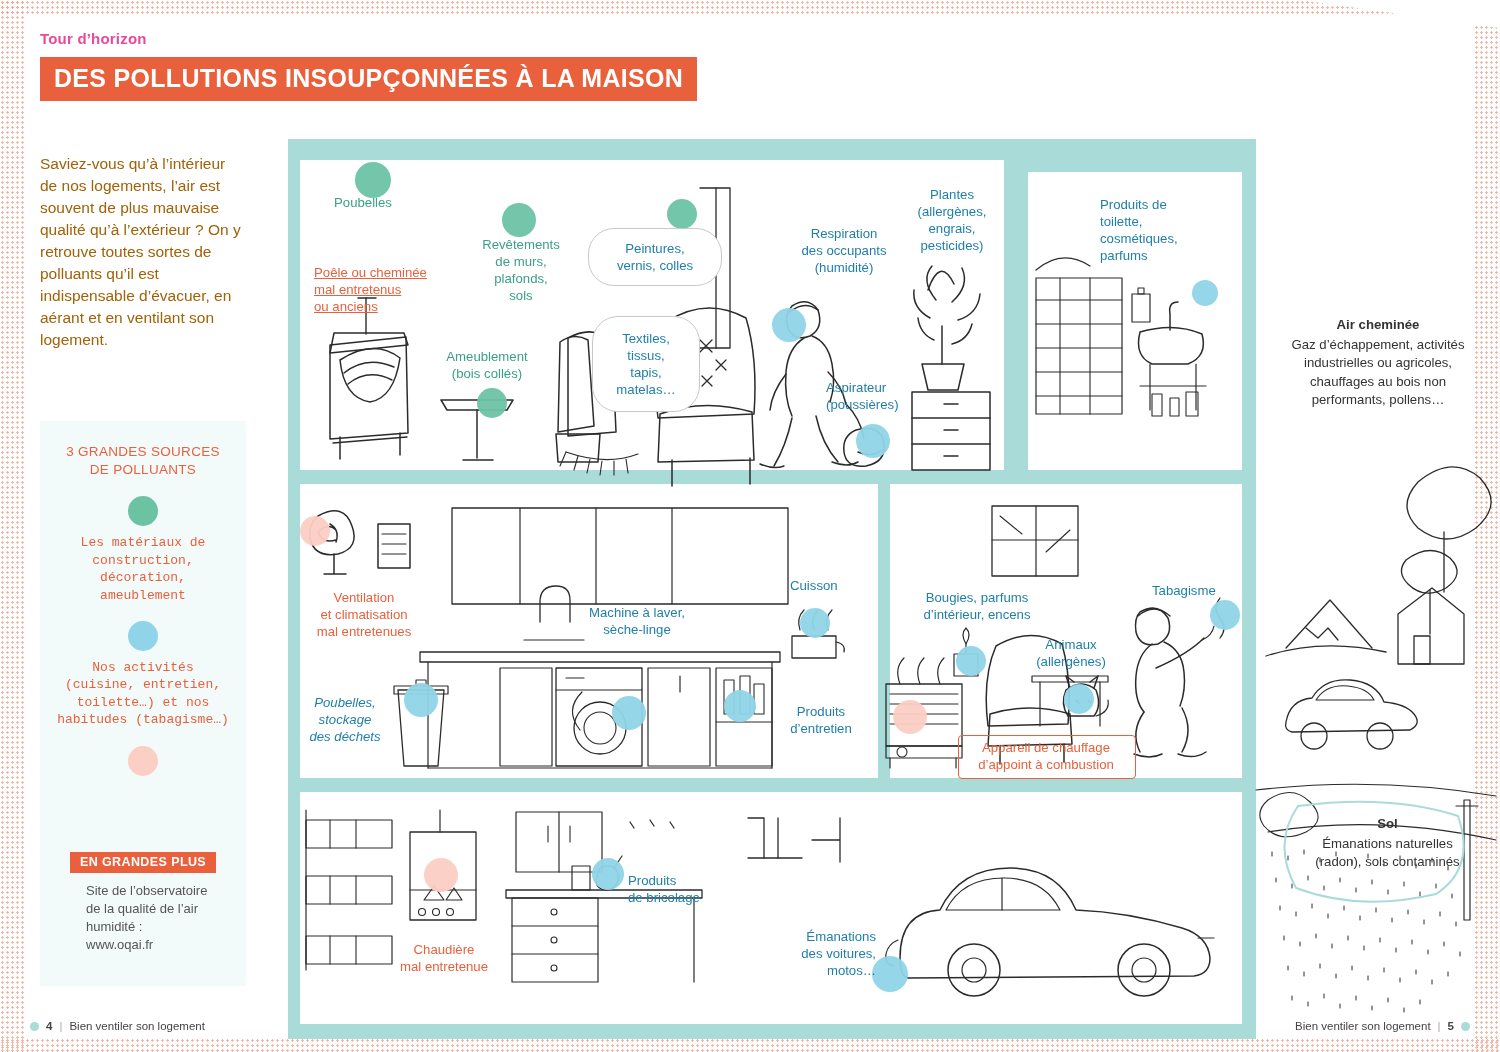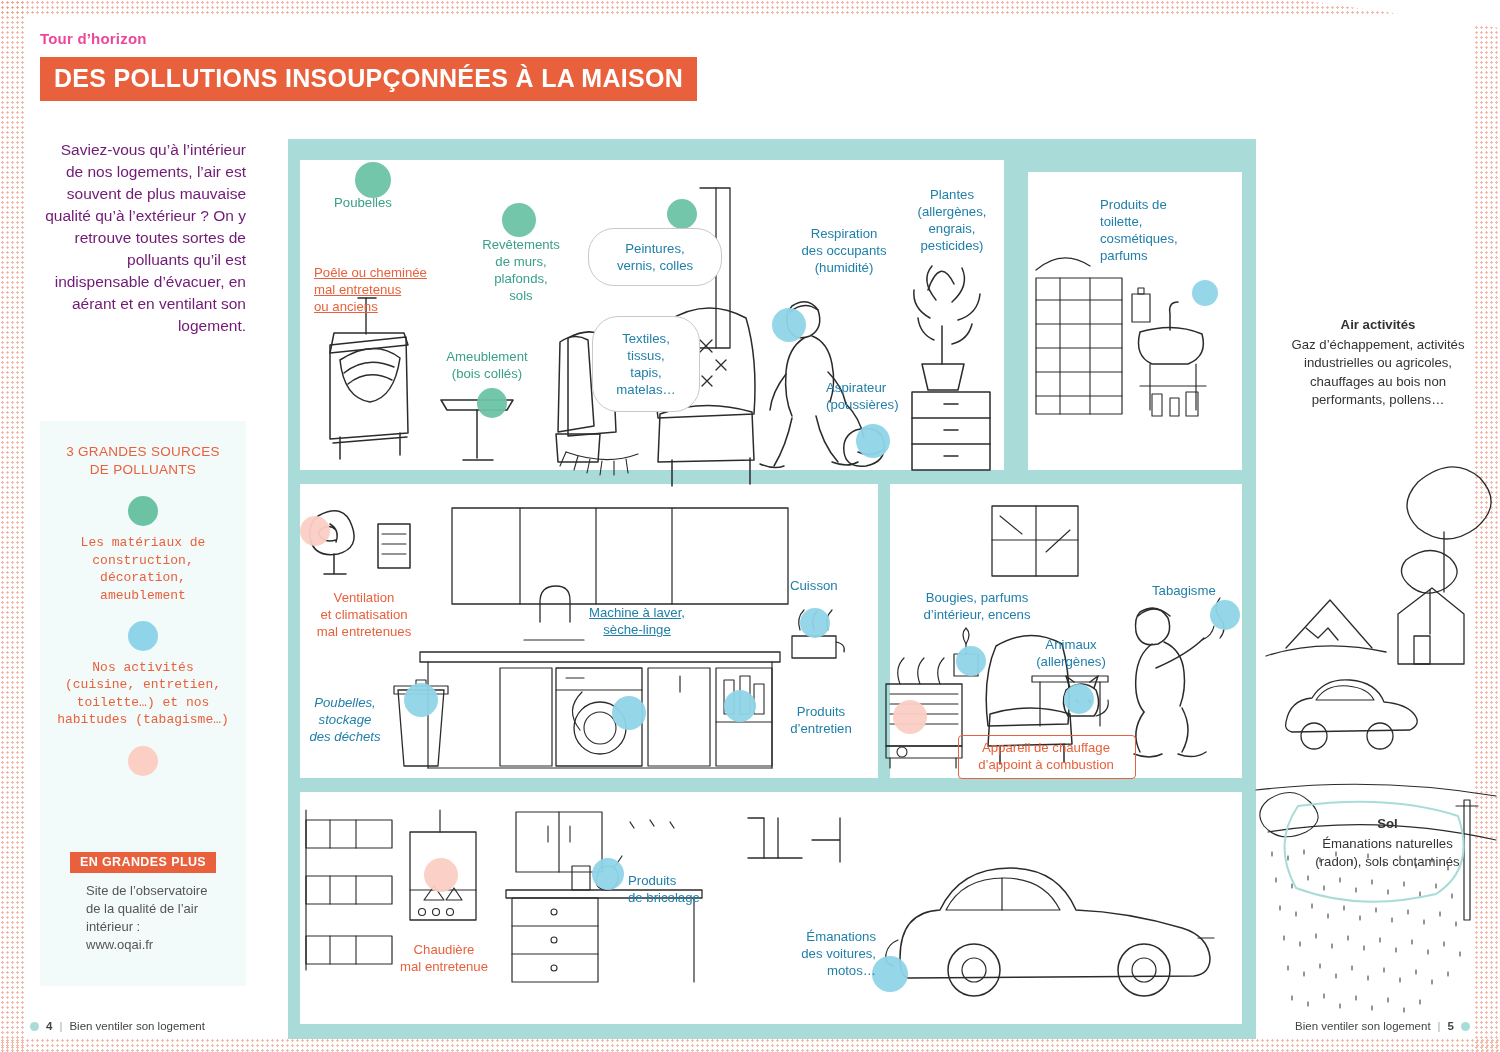--- a/index.html
+++ b/index.html
@@ -30,22 +30,22 @@
     color:#ec4899;font-size:15px;font-weight:bold;letter-spacing:.2px;
   }
   #title-bar{
     position:absolute;left:40px;top:57px;
     background:#e8613c;color:#fff;
     font-size:25px;font-weight:bold;letter-spacing:.3px;
     padding:7px 14px 8px 14px;
   }
   
   #intro{
-    position:absolute;left:40px;top:139px;width:206px;
-    color:#701a75;font-size:15.5px;line-height:1.42;text-align:right;
+    position:absolute;left:40px;top:153px;width:206px;
+    color:#a16207;font-size:15.5px;line-height:1.42;
   }
   
   #legend{
     position:absolute;left:40px;top:418px;width:206px;height:565px;
     background:#f3fafa;
     border-top:3px solid #ffffff;
   }
   #legend-title{
     margin:22px 0 0 0;text-align:center;color:#e8613c;
     font-size:13.5px;line-height:1.35;letter-spacing:.3px;
@@ -155,21 +155,21 @@
   <div class="legend-item">
     <div class="dot" style="background:#fbcfc4"></div>
   </div>
 
   <div id="savoir-dots"></div>
   <div id="savoir-plus">
     <div id="savoir-badge">EN GRANDES PLUS</div>
     <div id="savoir-text">
       <div>Site de l’observatoire</div>
       <div>de la qualité de l’air</div>
-      <div>intérieur :</div>
+      <div>humidité :</div>
       <div>www.oqai.fr</div>
     </div>
   </div>
 </div>
 
 <div class="teal" id="frame-main"></div>
 <div class="teal" id="frame-right-top"></div>
 
 <div class="panel" style="left:300px;top:160px;width:704px;height:310px;"></div>
 <div class="panel" style="left:1028px;top:172px;width:214px;height:298px;"></div>
@@ -472,21 +472,21 @@
 pesticides)</div>
 <div class="lab blue" style="left:826px;top:379px;white-space:pre-line;">Aspirateur
 (poussières)</div>
 <div class="lab blue" style="left:1100px;top:196px;white-space:pre-line;">Produits de
 toilette,
 cosmétiques,
 parfums</div>
 <div class="lab pink ctr" style="left:294px;top:589px;width:140px;white-space:pre-line;">Ventilation
 et climatisation
 mal entretenues</div>
-<div class="lab blue ctr" style="left:572px;top:604px;width:130px;white-space:pre-line;text-decoration:underline;">Machine à laver,
+<div class="lab blue ctr" style="left:572px;top:604px;width:130px;white-space:pre-line;">Machine à laver,
 sèche-linge</div>
 <div class="lab blue" style="left:790px;top:577px;">Cuisson</div>
 <div class="lab blue ctr" style="left:296px;top:694px;width:98px;white-space:pre-line;font-style:italic;">Poubelles,
 stockage
 des déchets</div>
 <div class="lab blue ctr" style="left:778px;top:703px;width:86px;white-space:pre-line;">Produits
 d’entretien</div>
 <div class="lab blue ctr" style="left:904px;top:589px;width:146px;white-space:pre-line;">Bougies, parfums
 d’intérieur, encens</div>
 <div class="lab blue ctr" style="left:1018px;top:636px;width:106px;white-space:pre-line;">Animaux
@@ -496,21 +496,21 @@
 d’appoint à combustion</div>
 <div class="lab pink ctr" style="left:386px;top:941px;width:116px;white-space:pre-line;">Chaudière
 mal entretenue</div>
 <div class="lab blue" style="left:628px;top:872px;white-space:pre-line;">Produits
 de bricolage</div>
 <div class="lab blue ctr" style="left:772px;top:928px;width:104px;white-space:pre-line;text-align:right;">Émanations
 des voitures,
 motos…</div>
 
 <div id="air-ext">
-  <b>Air activités</b>
+  <b>Air cheminée</b>
   <span>Gaz d’échappement, activités industrielles ou agricoles, chauffages au bois non performants, pollens…</span>
 </div>
 
 <div id="sol-block">
   <b>Sol</b>
   <span>Émanations naturelles (radon), sols contaminés</span>
 </div>
 
 <svg class="svgwrap" width="1500" height="1052">
   <path d="M1298 806 q92 -12 160 10 q18 52 -22 78 q-76 18 -140 -6 q-24 -44 2 -82 z" fill="none" stroke="#a9dcd8" stroke-width="2"></path>

